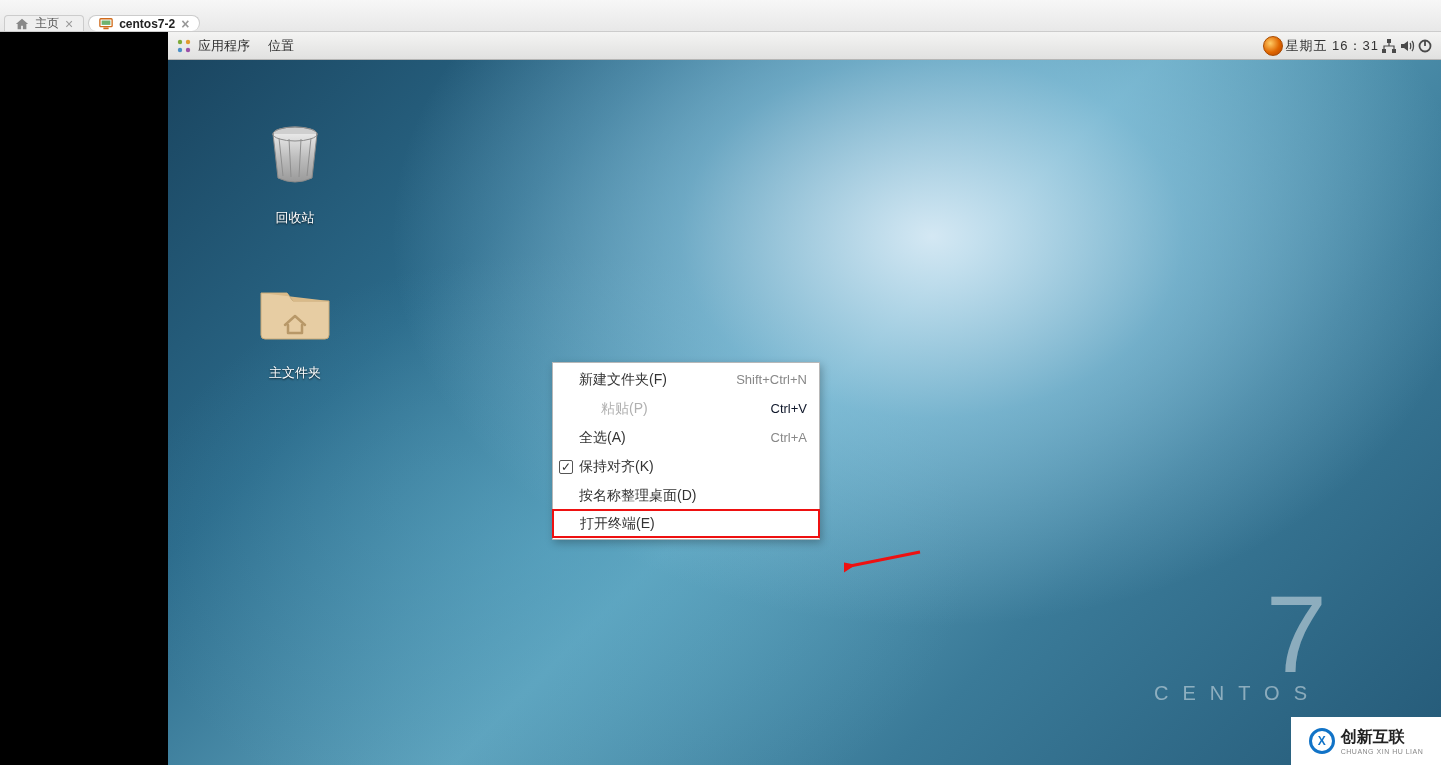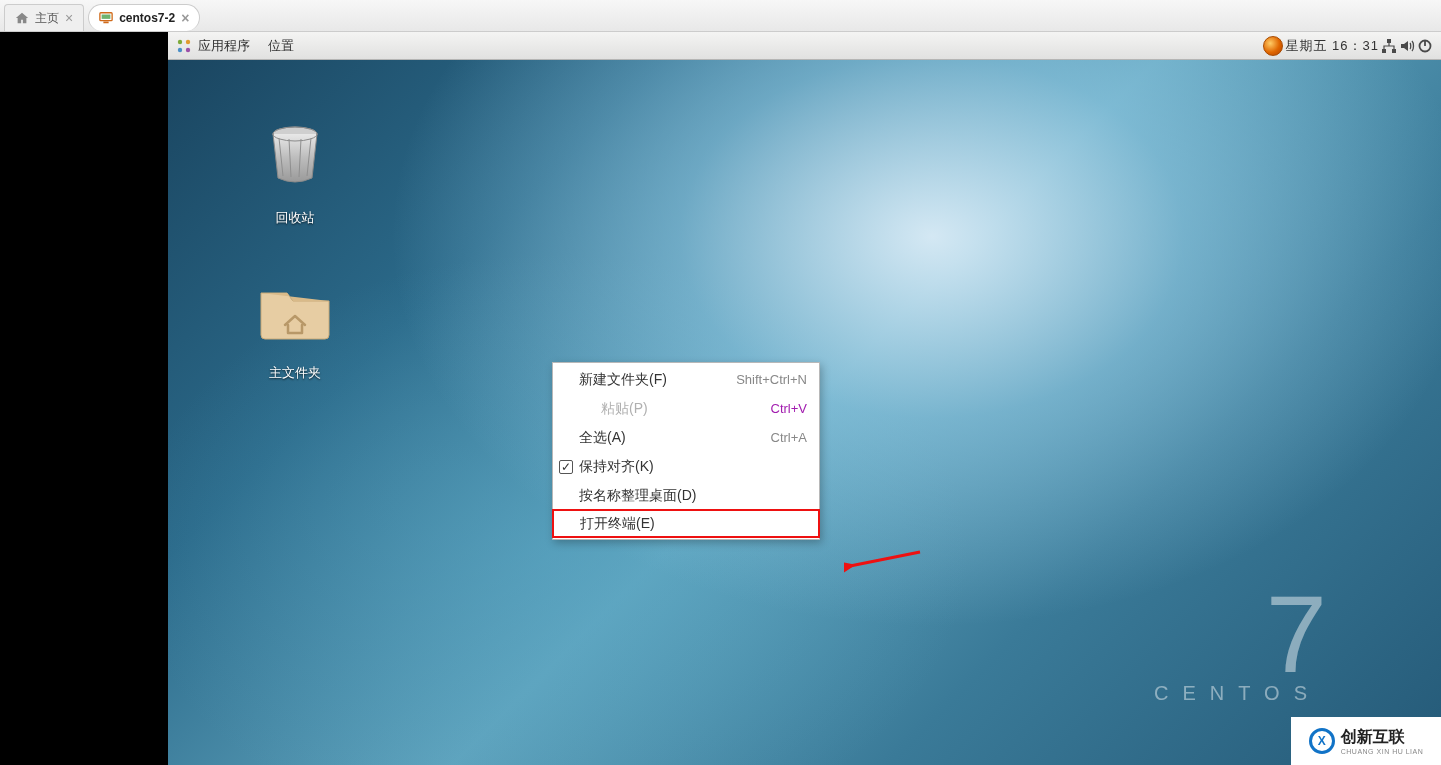--- a/index.html
+++ b/index.html
@@ -1,19 +1,19 @@
 <!DOCTYPE html>
 <html><head>
 <meta charset="utf-8">
 <style>
 * { margin: 0; padding: 0; box-sizing: border-box; font-family: "Microsoft YaHei", "PingFang SC", sans-serif; }
 body { width: 1441px; height: 765px; overflow: hidden; background: #000; position: relative; }
 
 .tab-bar { height: 32px; background: linear-gradient(#f7f7f7,#e8e8e8); display: flex; align-items: flex-end; border-bottom: 1px solid #ccc; padding-left: 4px; }
-.tab { height: 27px; display: flex; align-items: center; padding: 0 10px; border: 1px solid #ccc; border-bottom: none; border-radius: 4px 4px 0 0; margin-right: 4px; font-size: 12px; background: #efefef; color: #555; gap: 6px; cursor: pointer; }
+.tab { height: 16px; display: flex; align-items: center; padding: 0 10px; border: 1px solid #ccc; border-bottom: none; border-radius: 4px 4px 0 0; margin-right: 4px; font-size: 12px; background: #efefef; color: #555; gap: 6px; cursor: pointer; }
 .tab.active { background: #fff; font-weight: bold; color: #222; border-radius: 14px; }
 .tab .close { color: #999; font-size: 14px; }
 .tab .ico { width: 14px; height: 14px; display: inline-flex; align-items: center; justify-content: center; }
 
 .vm-area { position: absolute; top: 32px; left: 0; right: 0; bottom: 0; background: #000; display: flex; }
 .black-left { width: 168px; background: #000; }
 .guest-screen { flex: 1; position: relative; overflow: hidden; }
 
 .gnome-top { height: 28px; background: linear-gradient(#f4f4f3,#e1e1e0); border-bottom: 1px solid #b5b5b4; display: flex; align-items: center; font-size: 13px; color: #333; padding: 0 8px; }
 .gnome-top .left { display: flex; align-items: center; gap: 18px; }
@@ -36,21 +36,21 @@
 .desk-icon .label { margin-top: 14px; }
 
 .centos-brand { position: absolute; right: 120px; bottom: 60px; color: rgba(255,255,255,0.45); text-align: right; }
 .centos-brand .seven { font-size: 110px; font-weight: 200; line-height: 0.8; letter-spacing: -6px; }
 .centos-brand .name { font-size: 20px; letter-spacing: 14px; margin-top: 4px; font-weight: 300; text-align: center; }
 
 .context-menu { position: absolute; top: 302px; left: 384px; width: 268px; background: #fff; border: 1px solid #b8b8b8; box-shadow: 2px 3px 8px rgba(0,0,0,0.25); font-size: 14px; color: #333; padding: 2px 0; }
 .context-menu .row { height: 29px; display: flex; align-items: center; padding: 0 12px 0 26px; position: relative; cursor:pointer; }
 .context-menu .row.disabled { color: #b0b0b0; cursor:default;padding-left:48px; }
 .context-menu .row .shortcut { margin-left: auto; color: #888; font-size: 13px; }
-.context-menu .row.disabled .shortcut { color:#a21caf; }
+.context-menu .row.disabled .shortcut { color:#0f172a; }
 .context-menu .row .check { position: absolute; left: 6px; width: 14px; height: 14px; border: 1.5px solid #555; border-radius: 2px; display:flex; align-items:center; justify-content:center; }
 .context-menu .row .check::after { content: "✓"; font-size: 12px; color:#333; line-height:1; }
 .context-menu .highlight { border: 2px solid #e11; margin: -1px; }
 
 .arrow { position: absolute; top: 486px; left: 676px; color: #e11; }
 
 .watermark { position: absolute; right: 0; bottom: 0; height: 48px; width: 150px; background: #fff; display: flex; align-items: center; justify-content: center; gap: 6px; font-size: 14px; color: #444; }
 .watermark .logo { width: 26px; height: 26px; border: 3px solid #1173c7; border-radius: 50%; display:flex; align-items:center; justify-content:center; font-weight:bold; color:#1173c7; font-size:12px; }
 .watermark .txt .main { font-weight:bold; font-size:16px; color:#222; }
 .watermark .txt .sub { font-size:7px; color:#888; letter-spacing:0.5px; }

